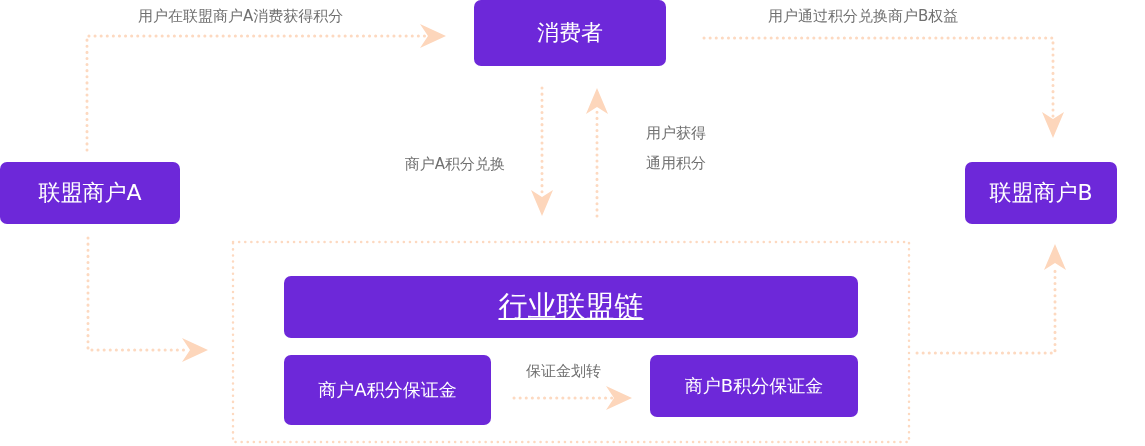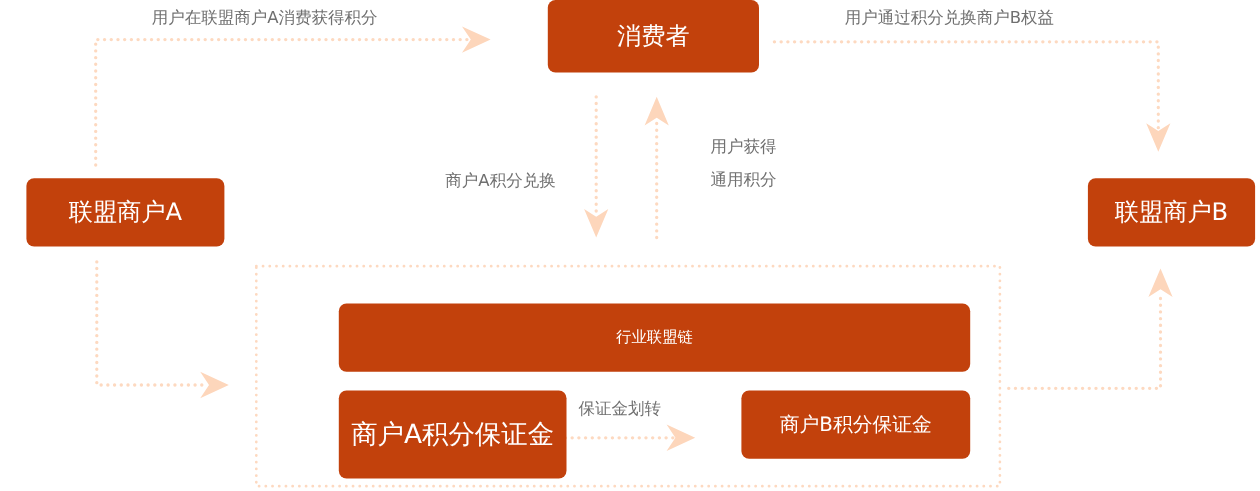--- a/index.html
+++ b/index.html
@@ -1,19 +1,19 @@
 <!DOCTYPE html>
 <html><head>
   <meta charset="utf-8">
   <style>
     html, body { margin: 0; padding: 0; background: #ffffff; }
     body { width: 1145px; height: 446px; position: relative; overflow: hidden;
            font-family: "DejaVu Sans", "Liberation Sans", sans-serif; }
-    .box { position: absolute; background: #c2410c; color: #ffffff; border-radius: 7px;
-           display: flex; align-items: center; justify-content: center; margin-left: 24px; }
+    .box { position: absolute; background: #6d28d9; color: #ffffff; border-radius: 7px;
+           display: flex; align-items: center; justify-content: center; }
     .lbl { position: absolute; color: #707070; font-size: 15px; white-space: nowrap; line-height: 1; }
     .lbl2 { position: absolute; color: #707070; font-size: 15px; line-height: 30px; text-align: center; white-space: nowrap; }
     svg.links { position: absolute; left: 0; top: 0; }
     .dot { stroke: #fdd9c0; stroke-width: 3; fill: none; stroke-dasharray: 0.1 6; stroke-linecap: round; }
     .arrowhead { fill: #fdd6bb; }
     .frame { stroke: #fdd9c0; stroke-width: 2.5; fill: none; stroke-dasharray: 0.1 6; stroke-linecap: round; }
   </style>
 </head>
 <body>
 
@@ -48,25 +48,25 @@
 </div>
 
 <div class="box" style="left:0px;top:162px;width:180px;height:62px;font-size:22px;">
   <span>联盟商户A</span>
 </div>
 
 <div class="box" style="left:965px;top:162px;width:152px;height:62px;font-size:22px;">
   <span>联盟商户B</span>
 </div>
 
-<div class="box" style="left:284px;top:276px;width:574px;height:62px;font-size:14px;">
+<div class="box" style="left:284px;top:276px;width:574px;height:62px;font-size:29px;text-decoration:underline;">
   <span>行业联盟链</span>
 </div>
 
-<div class="box" style="left:284px;top:355px;width:207px;height:80px;font-size:24px;text-align:center;">
+<div class="box" style="left:284px;top:355px;width:207px;height:70px;font-size:18px;text-align:center;">
   <span>商户A积分保证金</span>
 </div>
 
 <div class="box" style="left:650px;top:355px;width:208px;height:62px;font-size:18px;">
   <span>商户B积分保证金</span>
 </div>
 
 <div class="lbl" style="left:138px;top:9px;">用户在联盟商户A消费获得积分</div>
 
 <div class="lbl" style="left:768px;top:9px;">用户通过积分兑换商户B权益</div>

